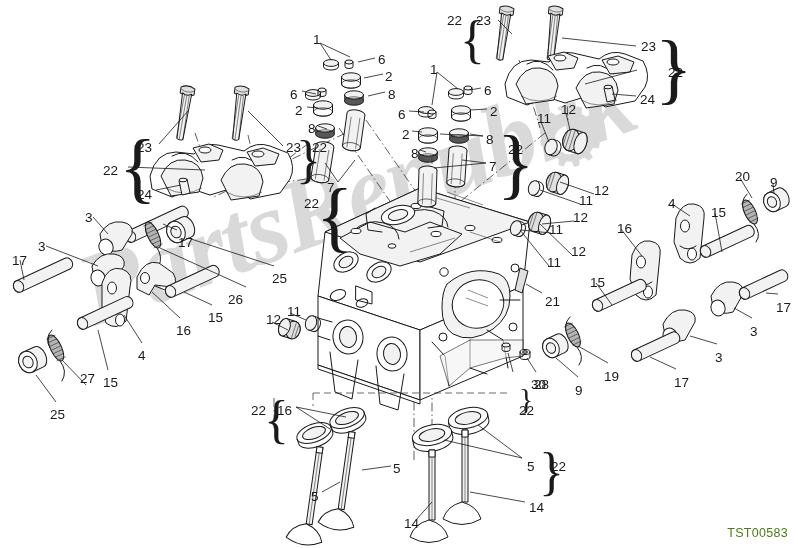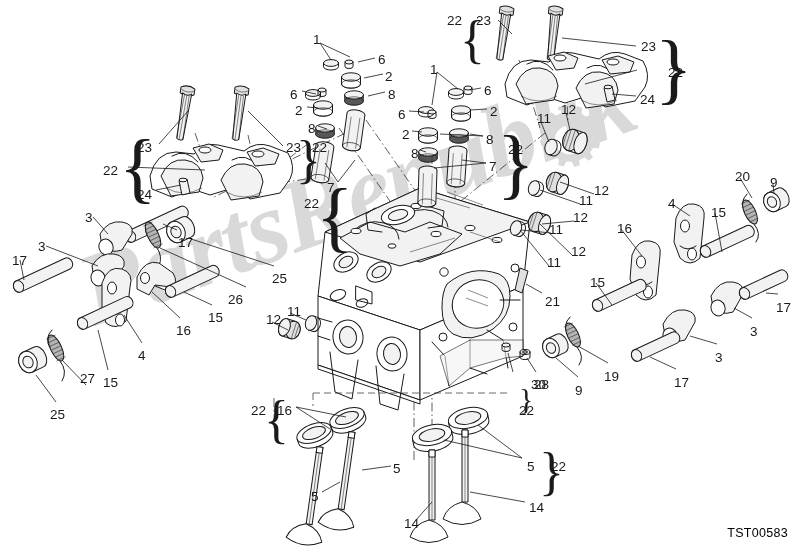--- a/index.html
+++ b/index.html
@@ -67,21 +67,21 @@
     user-select:none;
   }
   .brc.tall{font-size:52px;}
   .brc.xtall{font-size:78px;}
   .code{
     position:absolute;
     right:10px;
     bottom:8px;
     font-family:"Liberation Sans", sans-serif;
     font-size:12.5px;
-    color:#000000;
+    color:#4d7c0f;
     letter-spacing:.3px;
   }
   
 </style>
 </head>
 <body>
 
 <div id="stage">
 
   <div class="wm-wrap">

